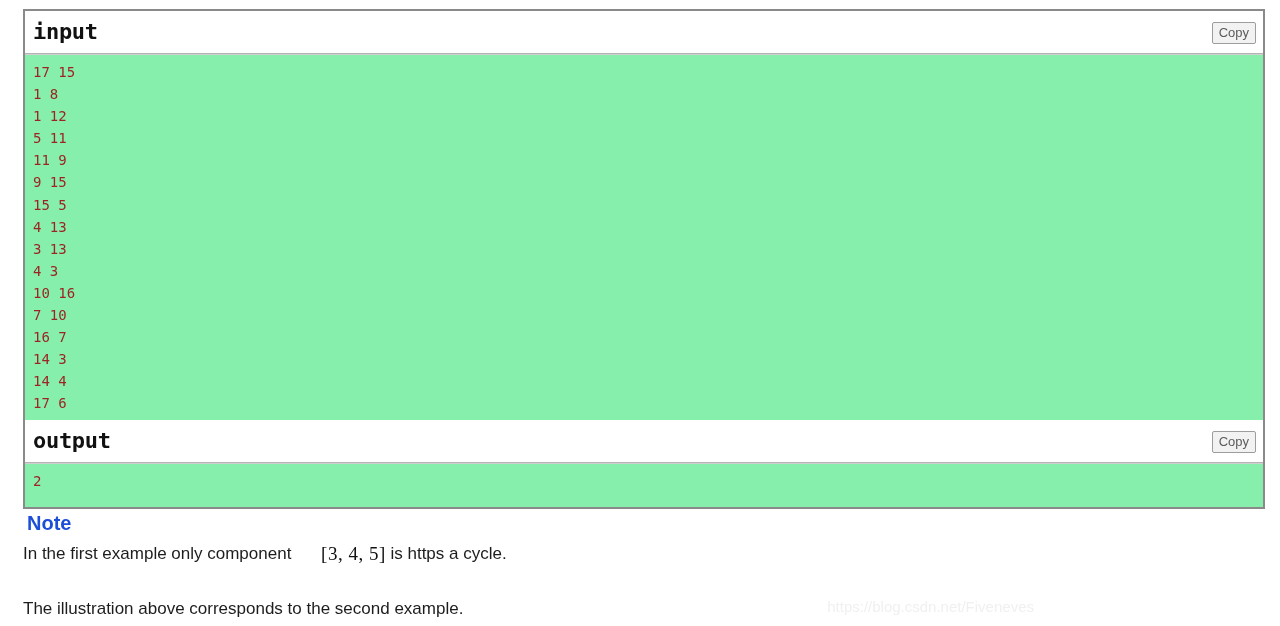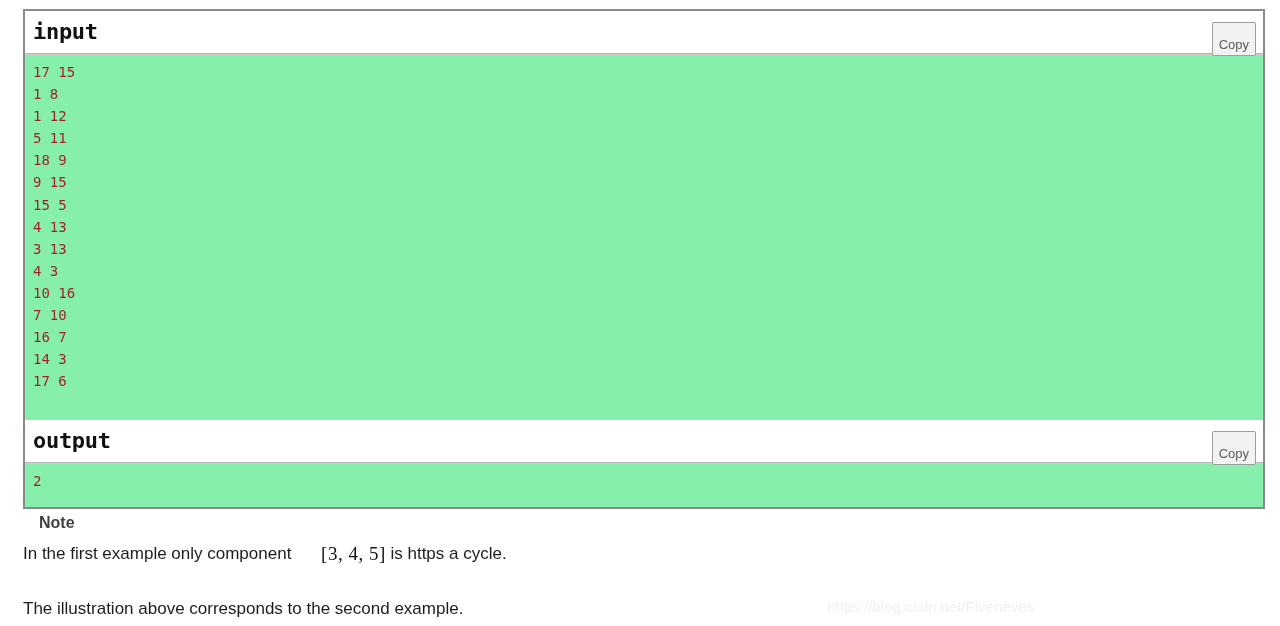--- a/index.html
+++ b/index.html
@@ -62,21 +62,21 @@
     position: absolute;
     right: 7px;
     top: 11px;
     font-family: "Liberation Sans", sans-serif;
     font-size: 13px;
     line-height: 15px;
     color: #5b5b5b;
     background: #f2f2f2;
     border: 1px solid #9d9d9d;
     border-radius: 2px;
-    padding: 14px 6px 3px 6px;
+    padding: 2px 6px 3px 6px;
     cursor: pointer;
     user-select: none;
   }
 
   .test-data {
     background: #86efac;
     border-top: 1px solid #cfcfcf;
     padding: 6px 0 8px 0;
     box-sizing: border-box;
   }
@@ -99,24 +99,24 @@
   
   .note {
     position: absolute;
     left: 23px;
     top: 511px;
     width: 1000px;
   }
   .note-heading {
     font-family: "Liberation Sans", sans-serif;
     font-weight: bold;
-    font-size: 16px;
+    font-size: 20px;
     line-height: 24px;
-    color: #404040;
-    margin: 0 0 8px 16px;
+    color: #1d4ed8;
+    margin: 0 0 8px 4px;
   }
   .note-para {
     font-family: "Liberation Sans", sans-serif;
     font-size: 17px;
     line-height: 22px;
     color: #1d1d1d;
     margin: 0;
   }
   .note-para.second {
     margin-top: 33px;
@@ -152,30 +152,31 @@
 
     <div class="test-title">
       <div class="test-title-text">input</div>
       <div class="copy-button">Copy</div>
     </div>
     <div class="test-data input-data">
       <div class="data-line">17 15</div>
       <div class="data-line">1 8</div>
       <div class="data-line">1 12</div>
       <div class="data-line">5 11</div>
-      <div class="data-line">18 9</div>
+      <div class="data-line">11 9</div>
       <div class="data-line">9 15</div>
       <div class="data-line">15 5</div>
       <div class="data-line">4 13</div>
       <div class="data-line">3 13</div>
       <div class="data-line">4 3</div>
       <div class="data-line">10 16</div>
       <div class="data-line">7 10</div>
       <div class="data-line">16 7</div>
       <div class="data-line">14 3</div>
+      <div class="data-line">14 4</div>
       <div class="data-line">17 6</div>
     </div>
 
     <div class="test-title">
       <div class="test-title-text">output</div>
       <div class="copy-button">Copy</div>
     </div>
     <div class="test-data output-data">
       <div class="data-line">2</div>
     </div>

